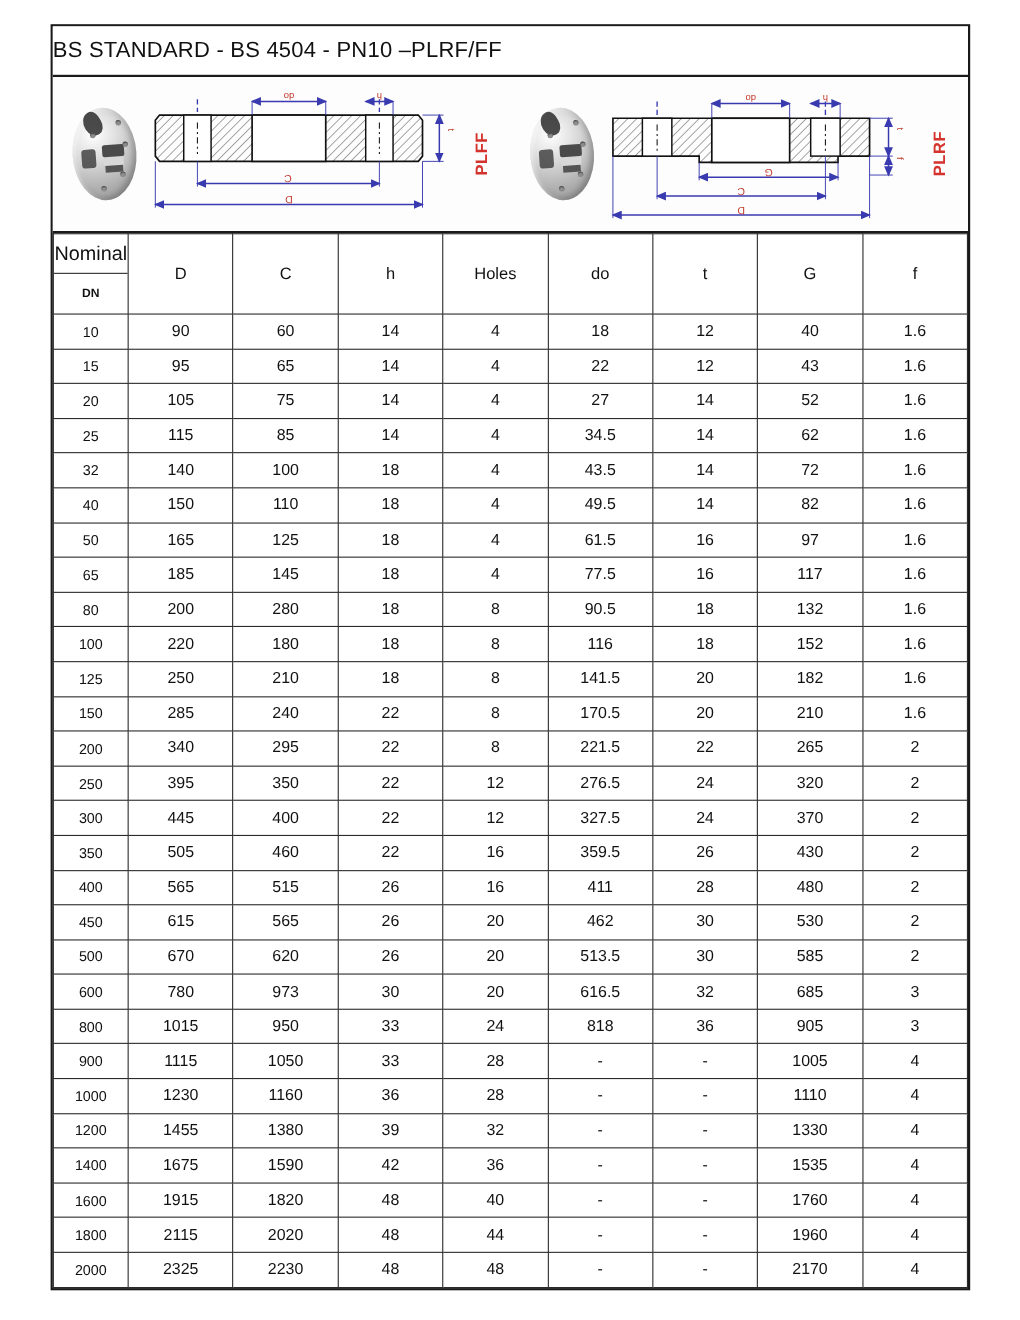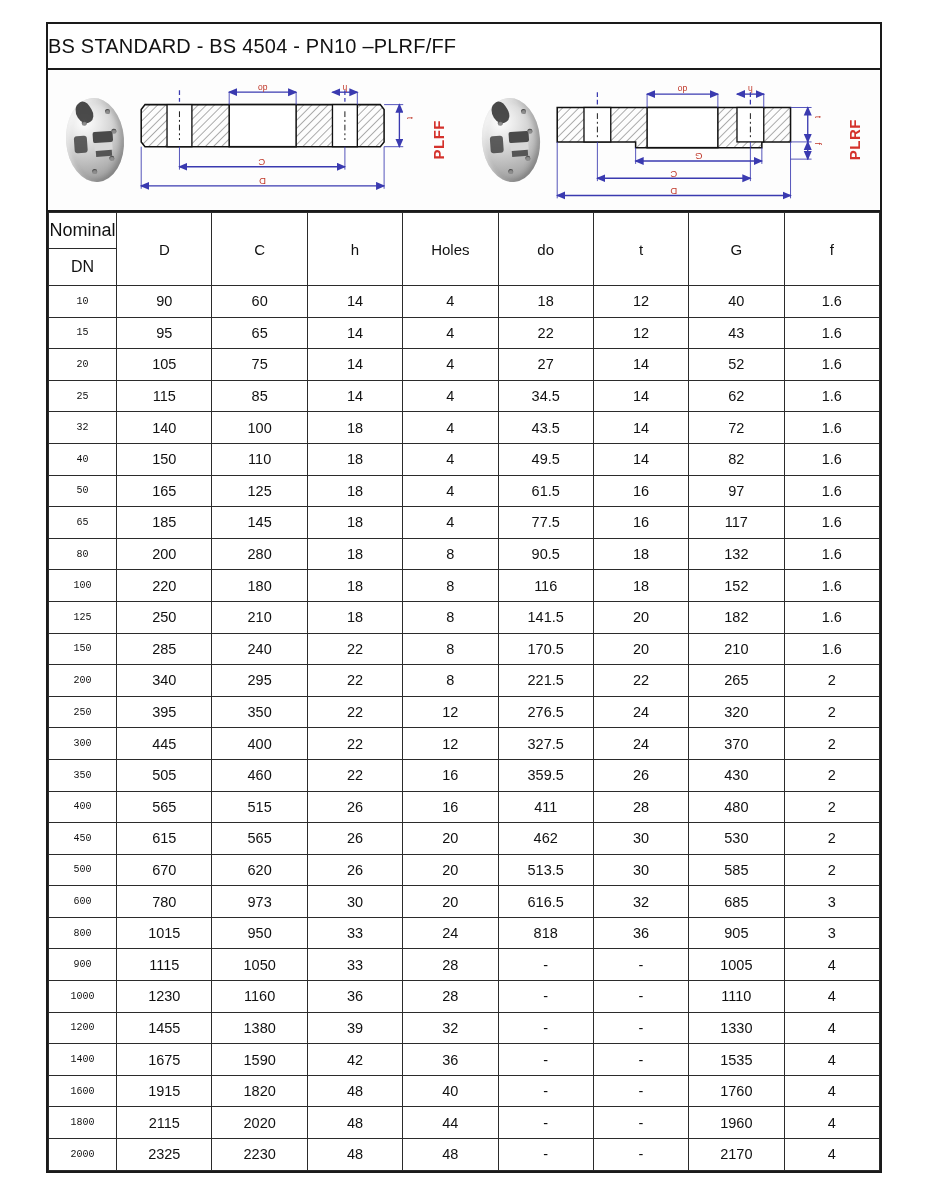--- a/index.html
+++ b/index.html
@@ -138,24 +138,24 @@
   }
   .dn-head .nominal {
     border-bottom: 1px solid #2b2b2b;
     height: 35px;
     line-height: 35px;
     font-size: 18px;
   }
   .dn-head .dn {
     height: 36px;
     line-height: 36px;
-    font-size: 16px;
-    font-weight: normal;
-  }
-  table.spec tbody tr td:first-child { font-size: 10px; font-family: Liberation Mono, monospace; }
+    font-size: 11px;
+    font-weight: bold;
+  }
+  table.spec tbody tr td:first-child { font-size: 13px; }
 </style>
 </head>
 <body>
 
 <div id="page">
   <div class="sheet">
 
     <div class="title-row">
       <div class="title-text">BS STANDARD - BS 4504 - PN10 –PLRF/FF</div>
     </div>

